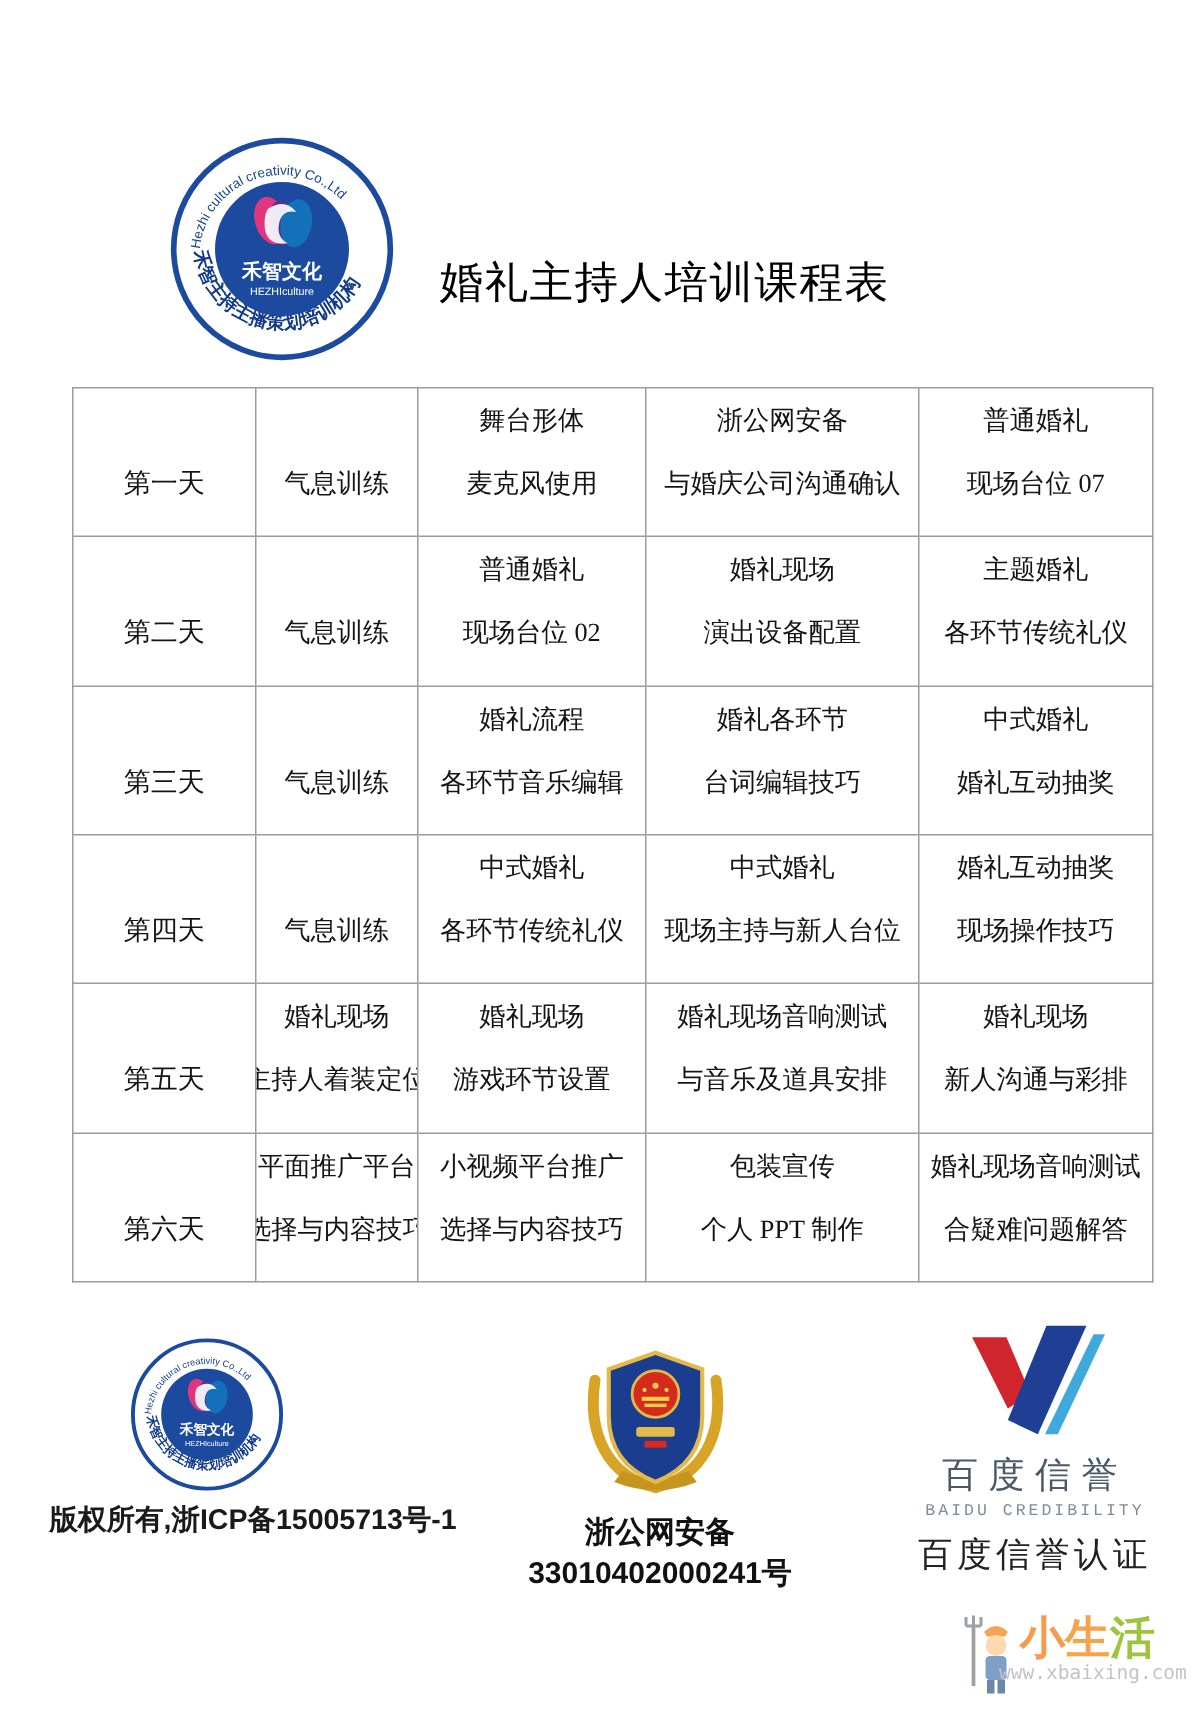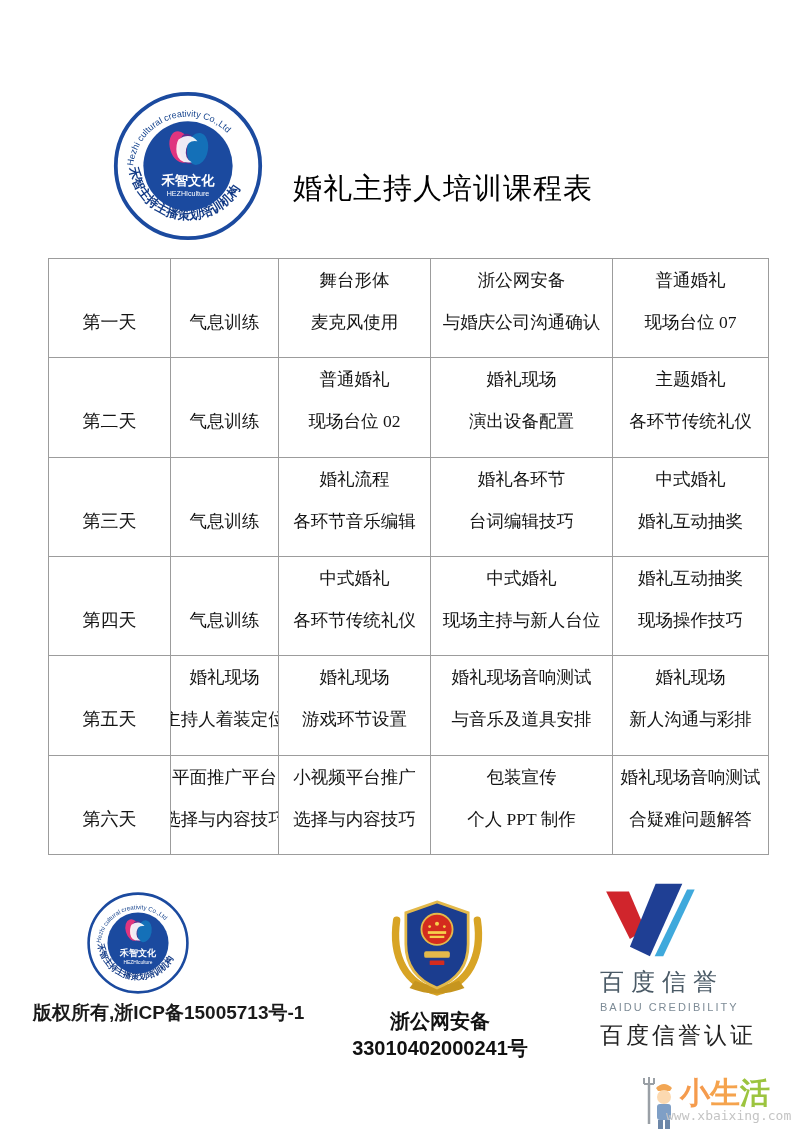--- a/index.html
+++ b/index.html
@@ -23,22 +23,22 @@
              white-space:nowrap;overflow:hidden;}
   td.day-cell{font-size:18px;}
 
   
   .copyright{position:absolute;left:33px;top:1000px;font-family:Liberation Sans, sans-serif;
              font-weight:bold;font-size:19px;color:#1a1a1a;}
   .badge-wrap{position:absolute;left:382px;top:888px;}
   .police-text{position:absolute;left:310px;top:1008px;width:260px;text-align:center;
                font-family:"Liberation Sans","DejaVu Sans",sans-serif;font-weight:bold;
                font-size:20px;color:#111;}
-  .baidu{position:absolute;left:600px;top:880px;width:180px;text-align:left;
-         font-family:Liberation Sans, sans-serif;}
+  .baidu{position:absolute;left:600px;top:880px;width:180px;text-align:center;
+         font-family:Liberation Mono, monospace;}
   .baidu-name{font-size:24px;color:#4a5a66;letter-spacing:7px;margin-top:2px;}
   .baidu-en{font-size:11px;color:#7d8b96;letter-spacing:2px;margin-top:3px;}
   .baidu-cert{font-size:23px;color:#222;letter-spacing:3px;margin-top:7px;}
 
   
   .watermark{position:absolute;left:642px;top:1072px;width:152px;height:62px;
              font-family:"Liberation Sans","DejaVu Sans",sans-serif;}
   .wm-chars{position:absolute;left:38px;top:4px;font-size:30px;font-weight:bold;line-height:34px;}
   .wm-c0{color:#f59b4d;} .wm-c1{color:#f5a34d;} .wm-c2{color:#9cc43f;}
   .wm-url{position:absolute;left:24px;top:36px;font-size:13px;color:#c4c4c4;

